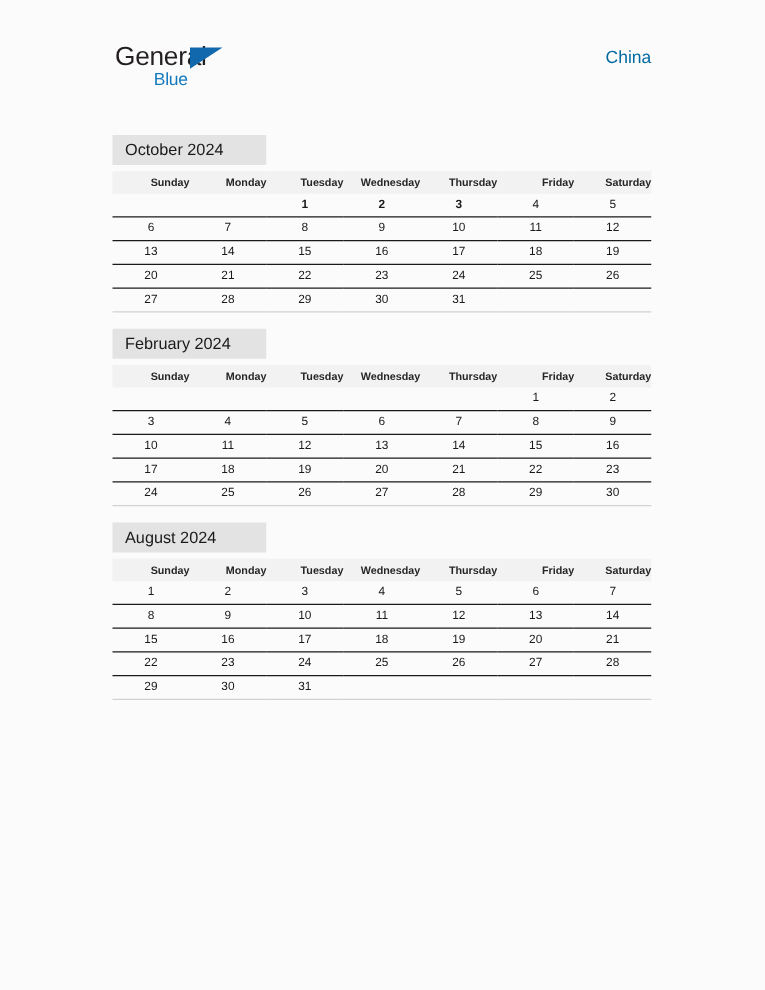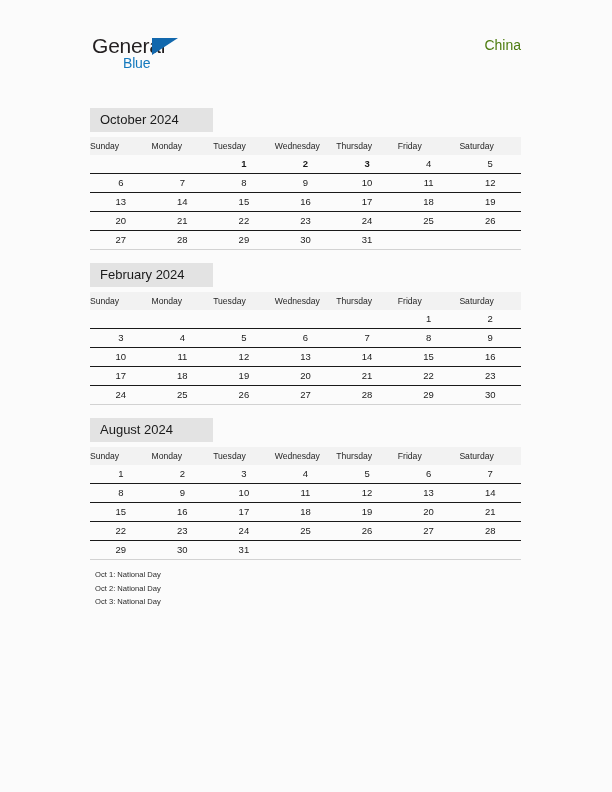--- a/index.html
+++ b/index.html
@@ -75,21 +75,21 @@
   }
   .title-main {
     font-size: 27px;
     color: #121212;
     letter-spacing: 0.3px;
     line-height: 32px;
     white-space: nowrap;
   }
   .title-sub {
     font-size: 14px;
-    color: #4d7c0f;
+    color: #0369a1;
     line-height: 20px;
     margin-top: 5px;
     white-space: nowrap;
   }
 
   
   .months {
     position: absolute;
     top: 108px;
     left: 90px;
@@ -112,24 +112,24 @@
 
   table.cal {
     width: 431px;
     border-collapse: collapse;
     table-layout: fixed;
     margin-top: 5px;
   }
   table.cal th {
     background: #f2f2f2;
     font-size: 8.6px;
-    font-weight: normal;
+    font-weight: bold;
     color: #262626;
     height: 18px;
-    text-align: left;
+    text-align: right;
     vertical-align: middle;
     border: none;
     padding: 0;
   }
   table.cal td {
     height: 17px;
     text-align: center;
     vertical-align: middle;
     font-size: 9.5px;
     color: #1a1a1a;
@@ -359,19 +359,14 @@
               <td>31</td>
               <td class="empty"></td>
               <td class="empty"></td>
               <td class="empty"></td>
               <td class="empty"></td>
             </tr>
           </tbody>
         </table></div>
     </div>
 
-  <div class="notes" id="notes-container">
-      <div class="note-line">Oct 1: National Day</div>
-      <div class="note-line">Oct 2: National Day</div>
-      <div class="note-line">Oct 3: National Day</div>
-    </div>
 
 </div>
 
 </body></html>

